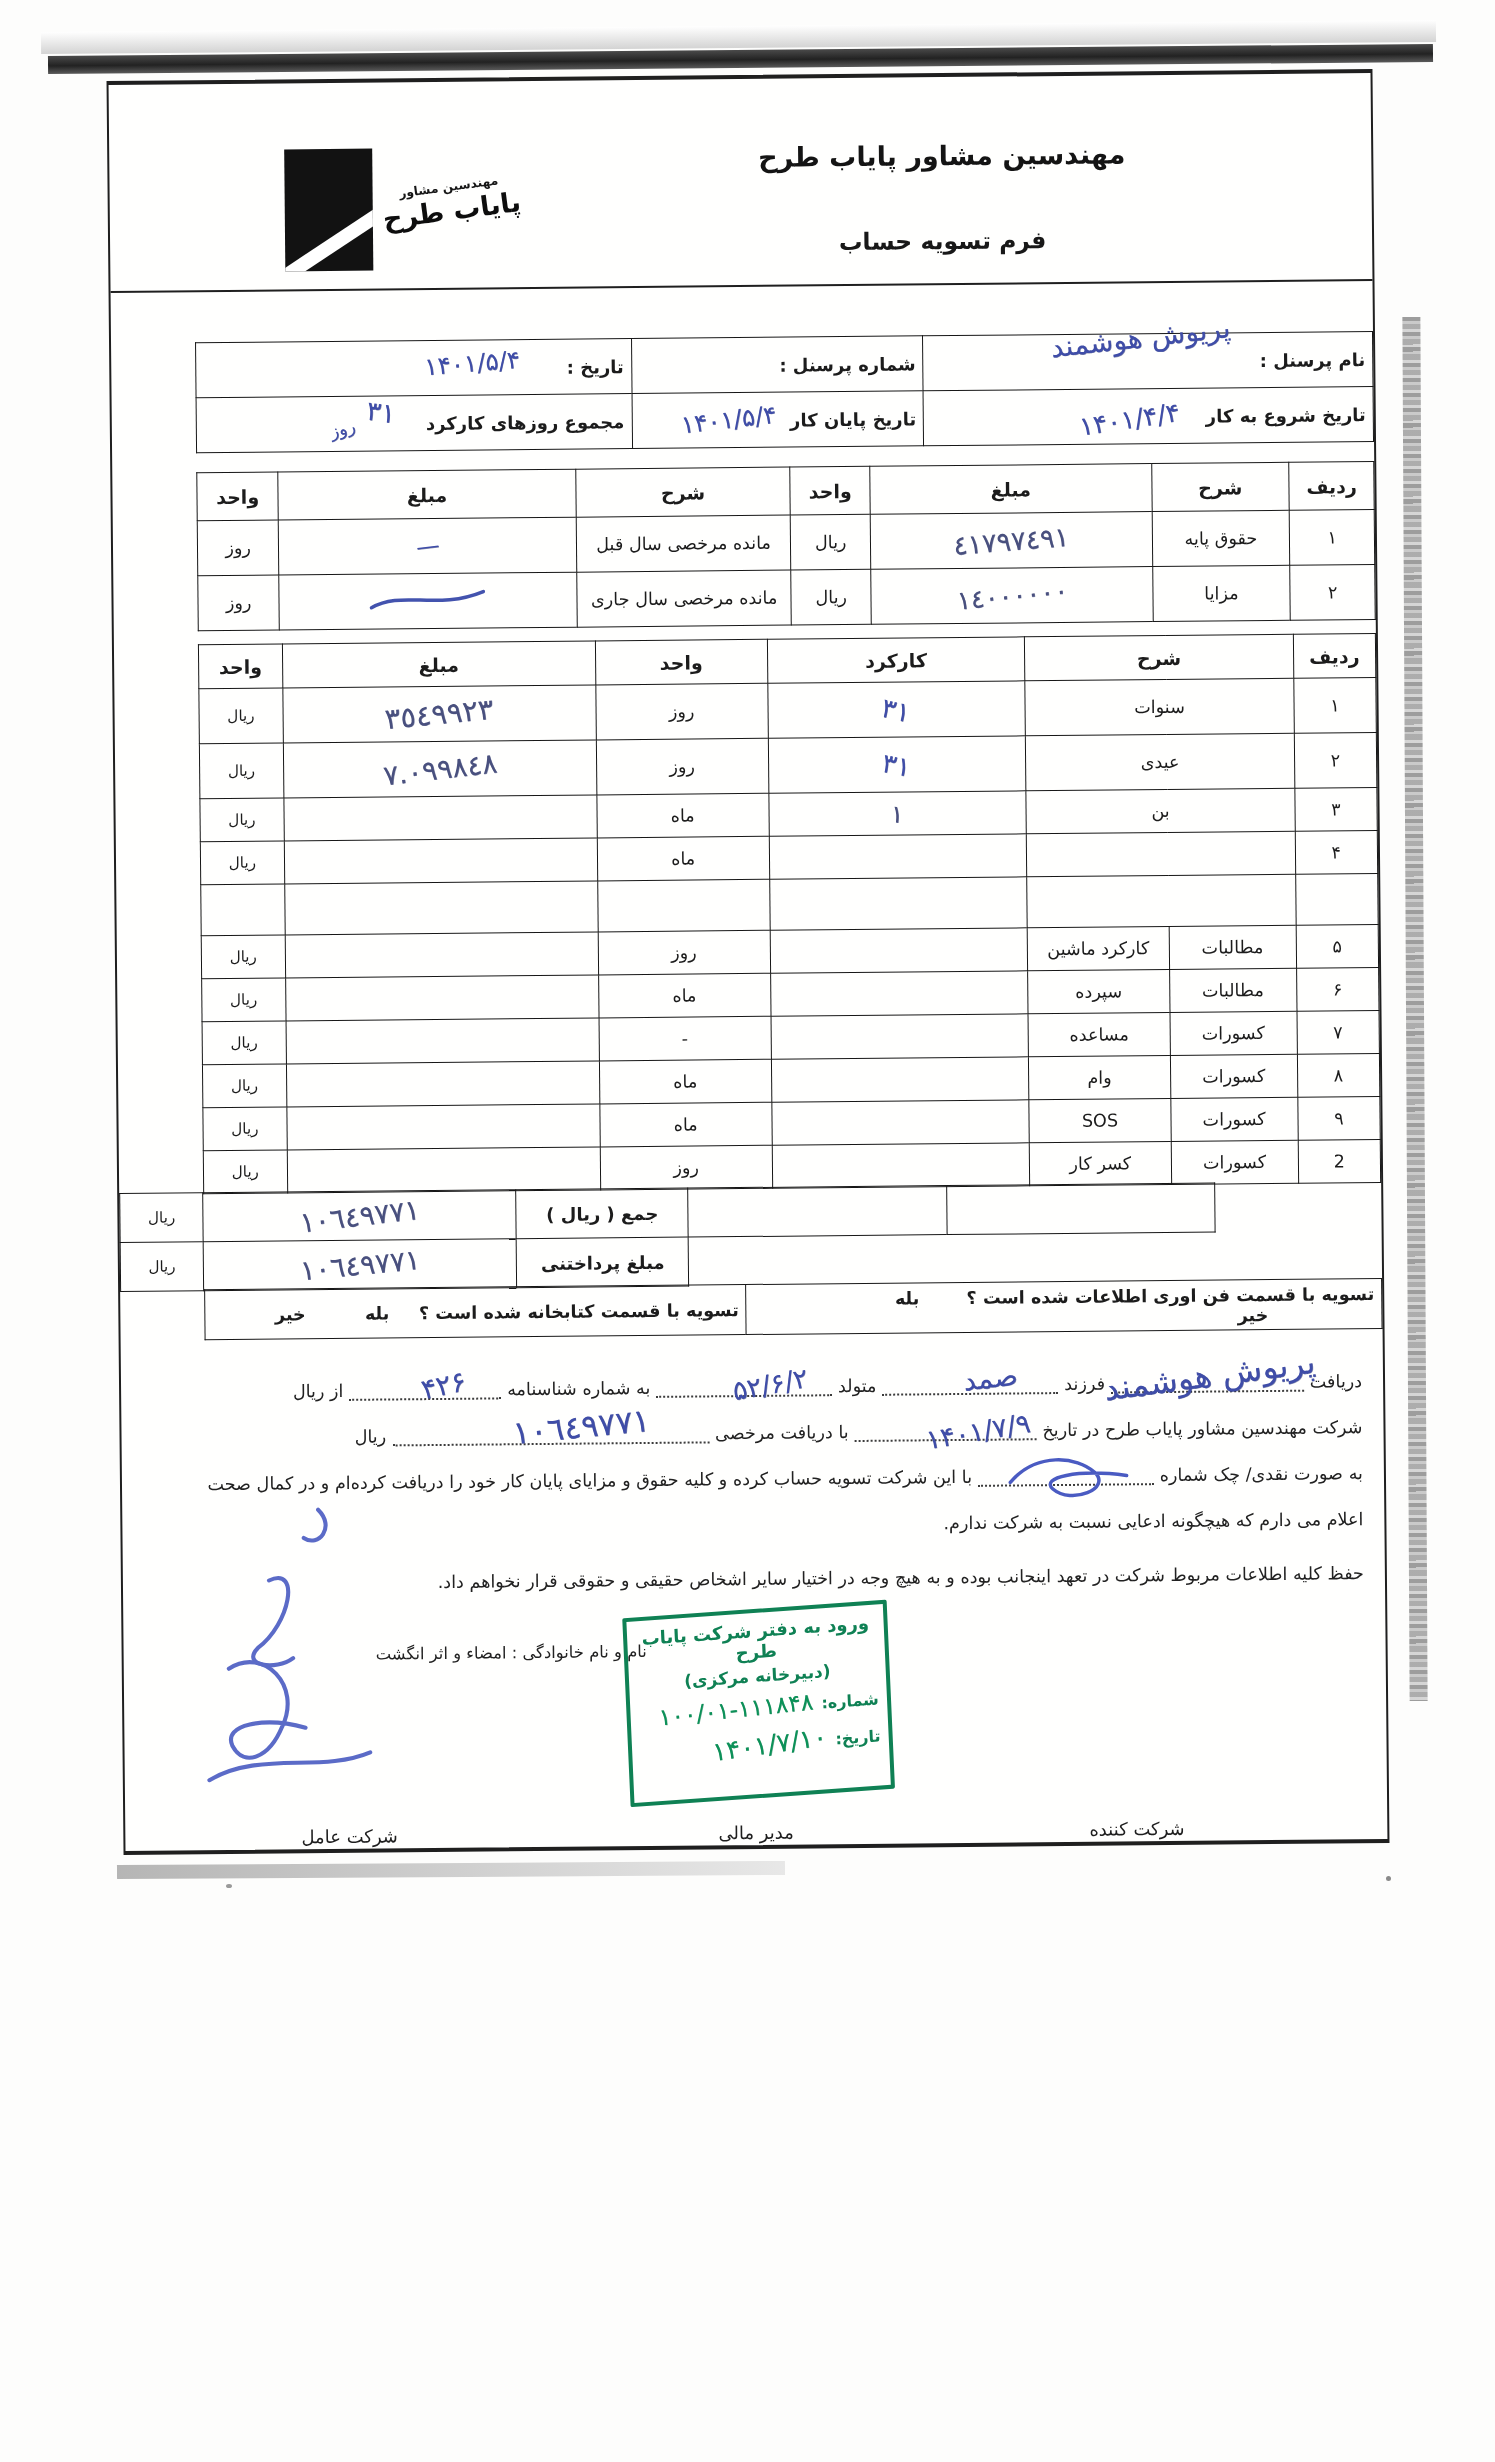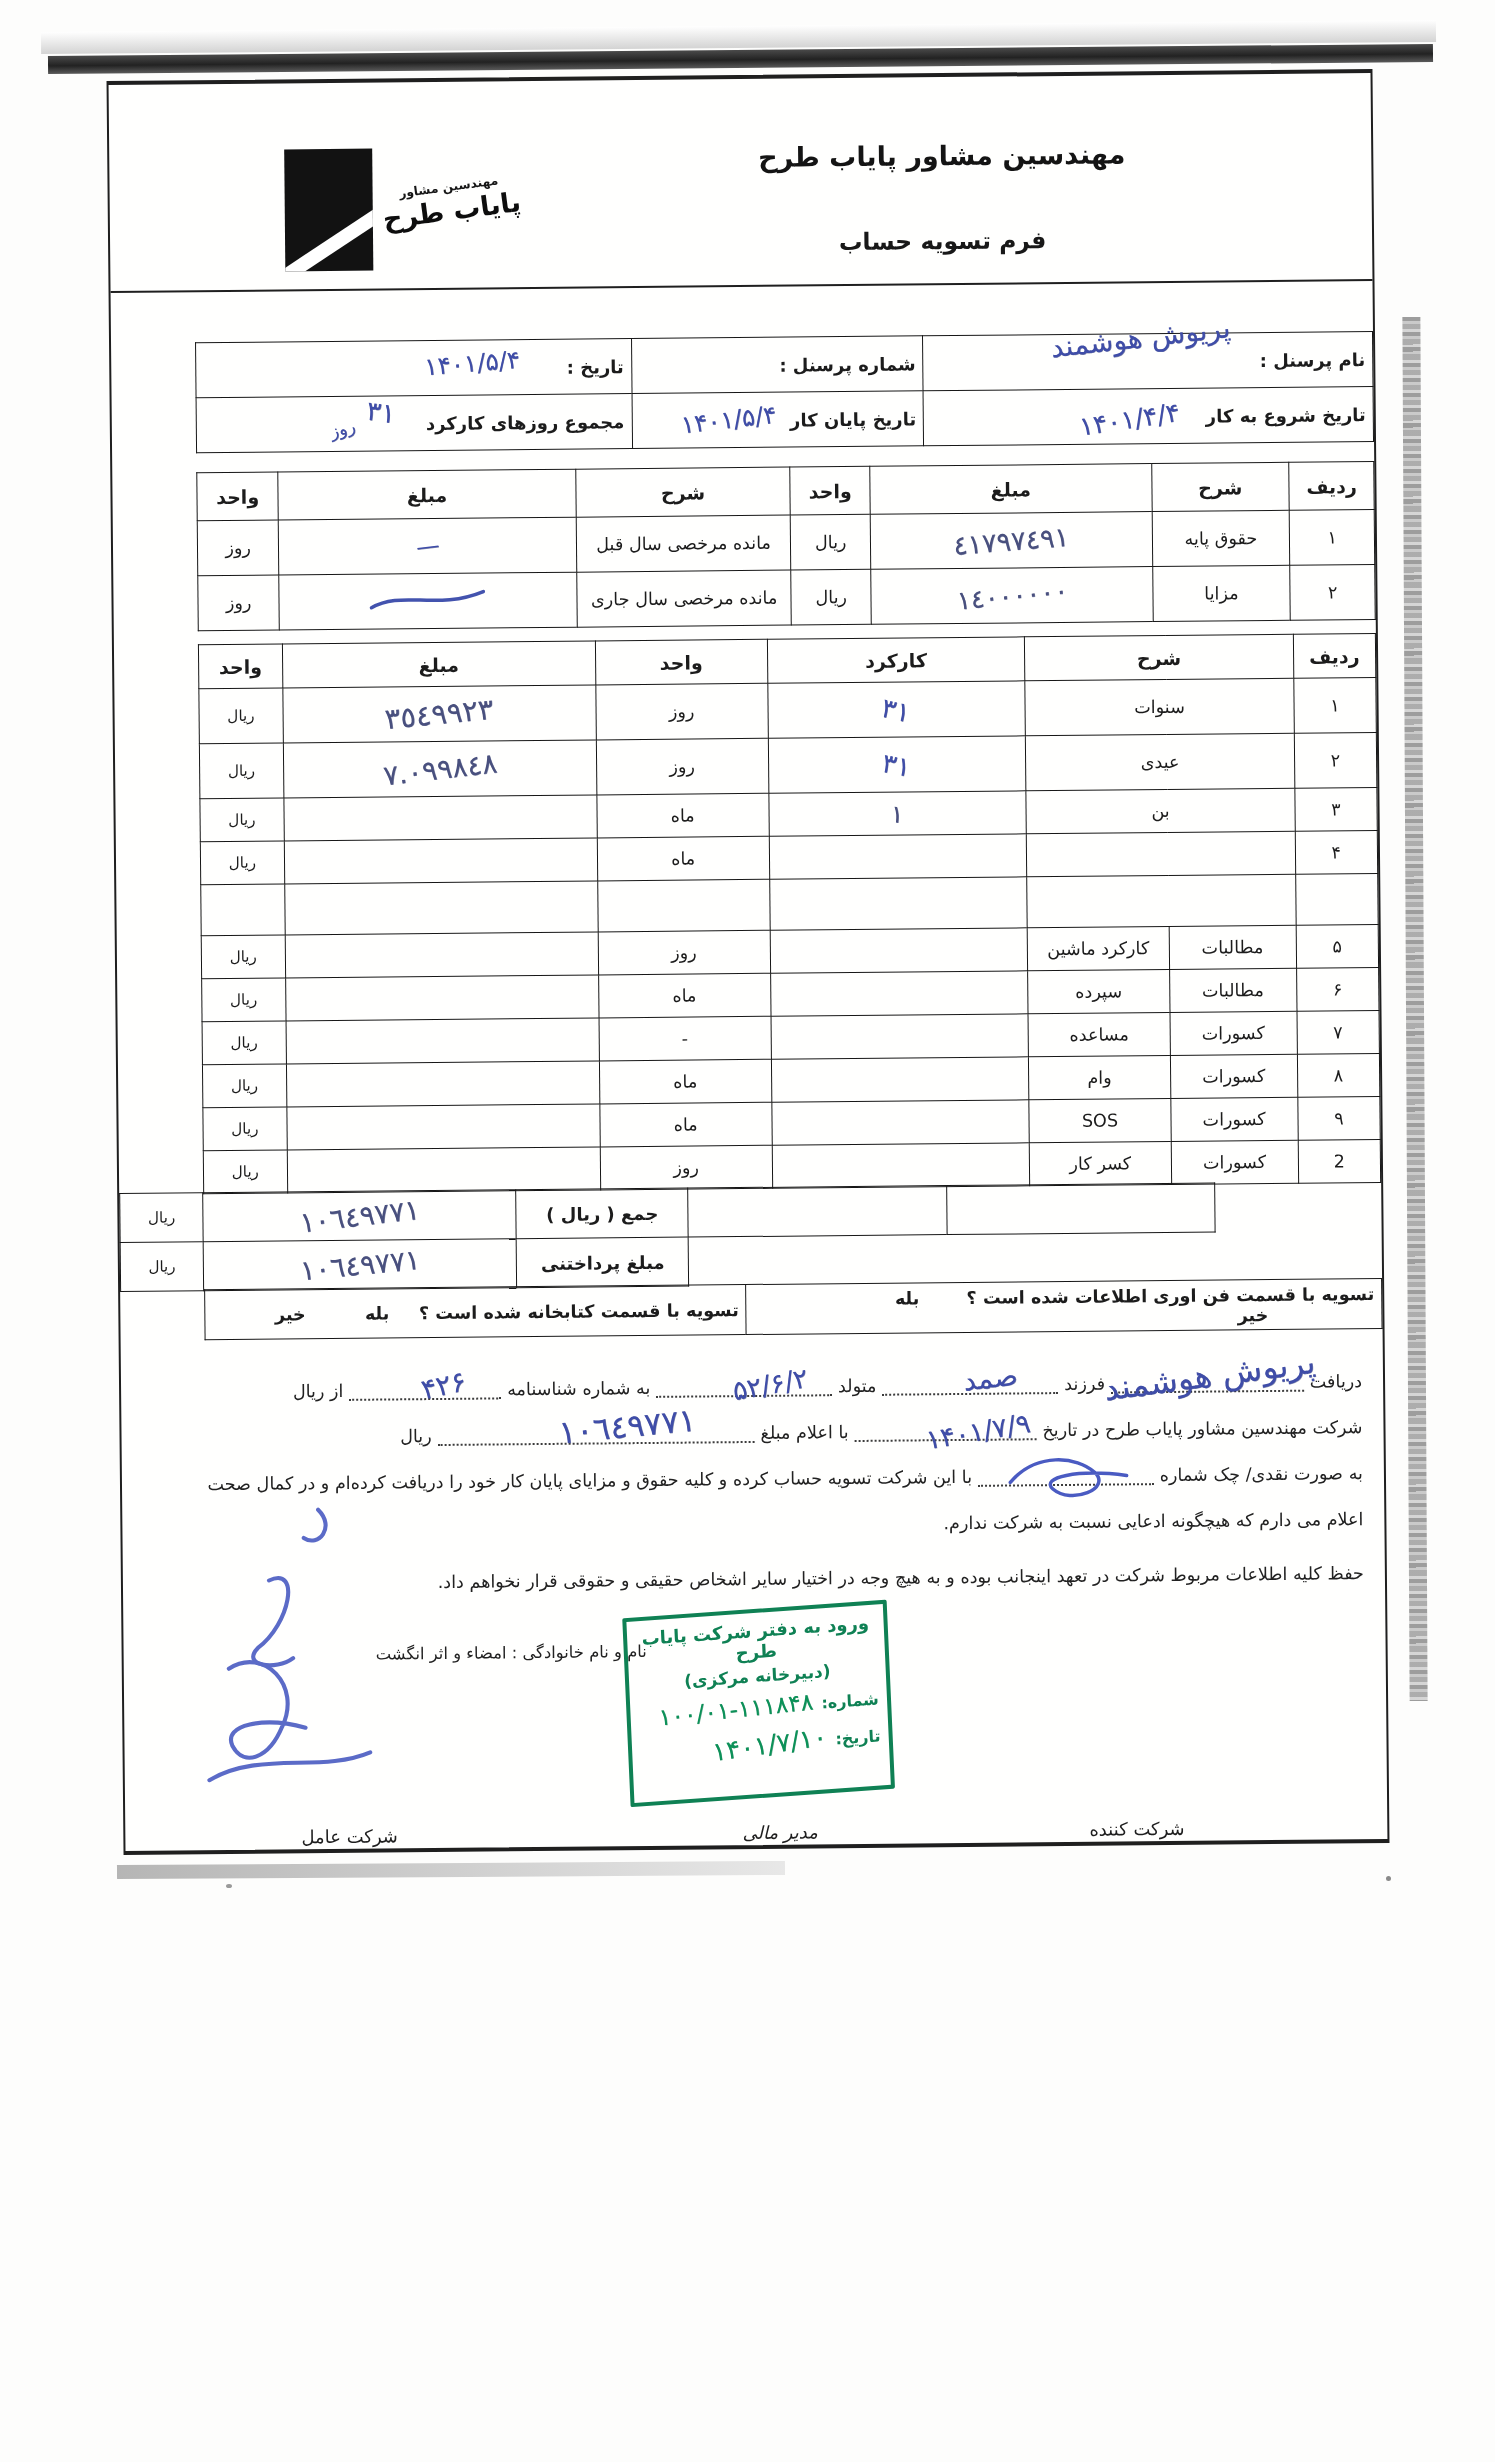--- a/index.html
+++ b/index.html
@@ -91,21 +91,21 @@
   }
   .stamp .s1{font-size:18px;font-weight:800;}
   .stamp .s2{font-size:17px;font-weight:700;margin-top:3.5px;}
   .stamp .srow{display:flex;direction:rtl;align-items:center;justify-content:flex-start;padding-right:8.2px;margin-top:8.2px;gap:8.2px;}
   .stamp .slab{font-size:16px;font-weight:700;}
   .hw-green{color:#0c9158;text-shadow:0.3px 0.3px 0 rgba(10,110,70,.5);font-size:23.5px;}
 
   .footer{position:relative;height:47px;margin-top:5.9px;font-size:18px;font-weight:400;color:#1e1e1e;}
   .footer span{position:absolute;top:5.9px;white-space:nowrap;}
   .f-prep{left:964px;}
-  .f-fin{left:617px;font-style:italic;}
+  .f-fin{left:593px;}
   .f-ceo{left:176px;}
 
   svg.scribble{overflow:visible;}
 </style>
 </head>
 <body>
 
 <div class="page">
 
   <div class="band-top-soft"></div>
@@ -422,21 +422,21 @@
           <span class="hw ltr pos" style="font-size:28px;bottom:-4.7px;right:35px;letter-spacing:4.7px;transform:rotate(-12deg);">۴۲۶</span>
         </span>
         <span class="t">از ریال</span>
       </div>
 
       <div class="line">
         <span class="t">شرکت مهندسین مشاور پایاب طرح در تاریخ</span>
         <span class="dots" style="width:182px;">
           <span class="hw ltr pos" style="font-size:27px;bottom:-8.2px;right:5.9px;letter-spacing:4.1px;transform:rotate(-9deg);">۱۴۰۱/۷/۹</span>
         </span>
-        <span class="t">با اعلام مبلغ</span>
+        <span class="t">با دریافت مرخصی</span>
         <span class="dots" style="width:317px;">
           <span class="hw ltr pos" style="font-size:32px;bottom:-3.5px;right:59px;letter-spacing:7px;transform:rotate(-5deg);">١٠٦٤٩٧٧١</span>
         </span>
         <span class="t">ریال</span>
       </div>
 
       <div class="line">
         <span class="t">به صورت نقدی/ چک شماره</span>
         <span class="dots" style="width:176px;">
           <svg class="scribble pos" style="bottom:-27px;right:17.6px;" width="135" height="64" viewBox="0 0 230 110">

